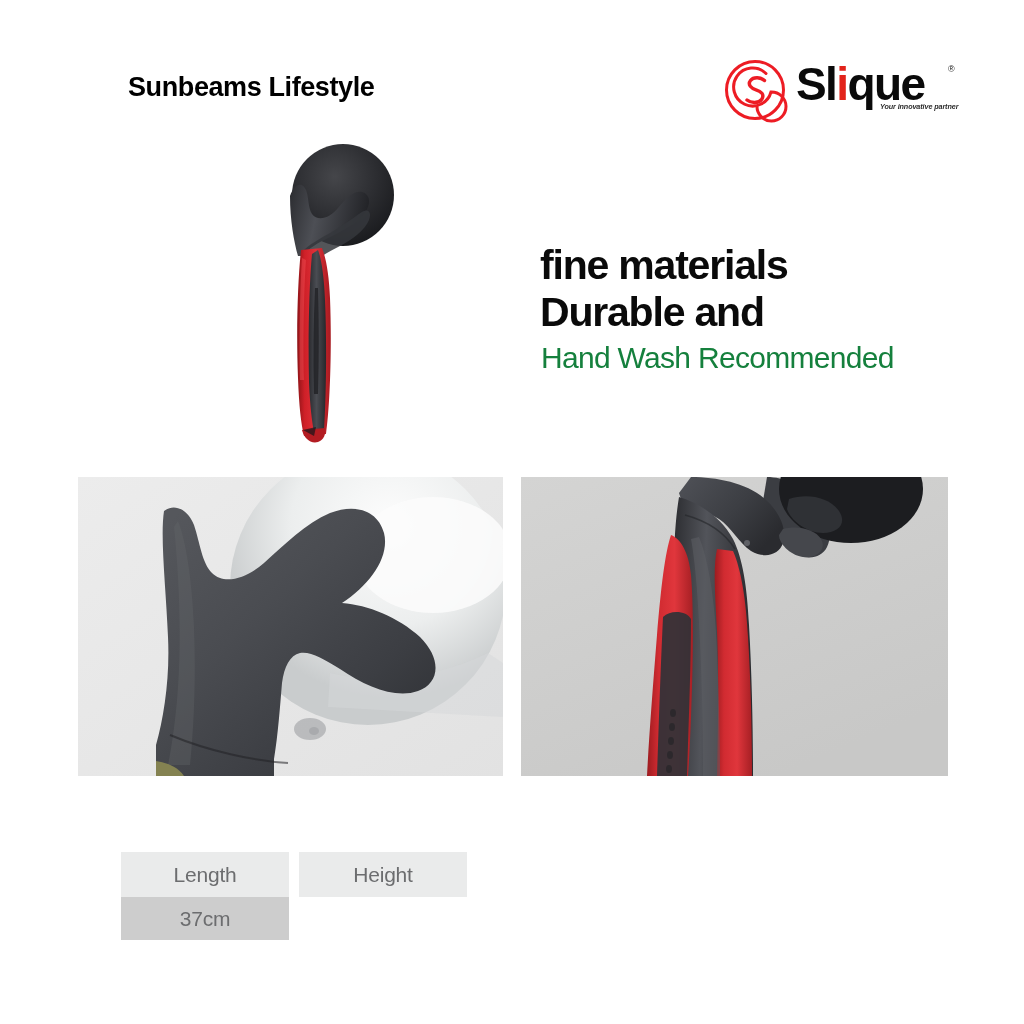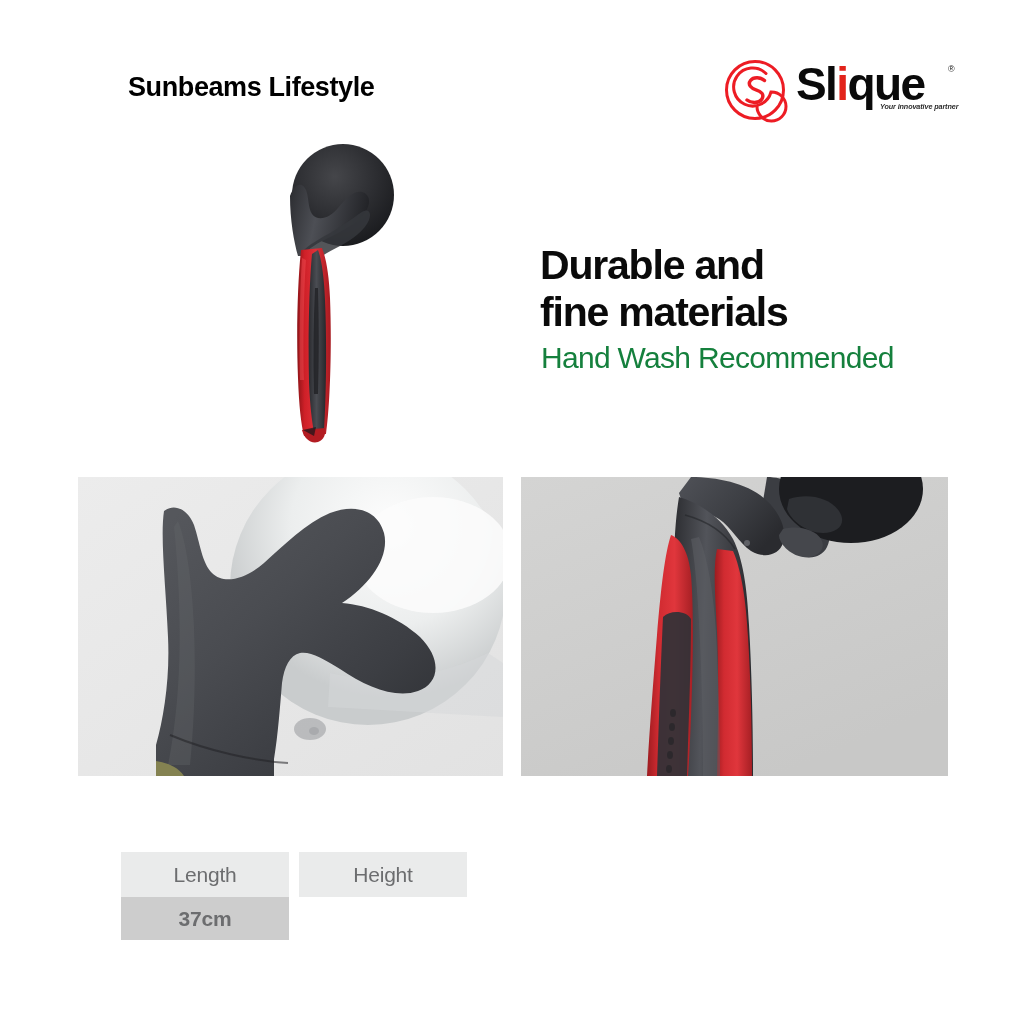--- a/index.html
+++ b/index.html
@@ -178,21 +178,20 @@
   }
   .spec-val {
     height: 43px;
     background: #cdcdcd;
     display: flex;
     align-items: center;
     justify-content: center;
     font-size: 21px;
     color: #6c6d6f;
     letter-spacing: -0.2px;
-    font-weight: bold;
   }
 </style>
 </head>
 <body>
 
 <div class="page">
 
   <div class="brand-name">Sunbeams Lifestyle</div>
 
   <div class="logo-block">
@@ -261,22 +260,22 @@
 
       <path d="M 34 120 C 32 150 31 200 32 242 L 36 242
                C 35 200 36 150 38 122 Z" fill="#ef4a50" opacity="0.5"></path>
 
       <path d="M 34 292 C 36 300 42 306 50 304 C 56 302 58 296 57 290 Z" fill="#b31c22"></path>
       <path d="M 35 292 L 48 289 L 46 298 Z" fill="#15161a" opacity="0.7"></path>
     </svg>
   </div>
 
   <div class="headline">
+    <div class="headline-line">fine materials</div>
     <div class="headline-line">Durable and</div>
-    <div class="headline-line">fine materials</div>
   </div>
   <div class="subheadline">Hand Wash Recommended</div>
 
   <div class="detail-panels">
 
     <div class="panel panel-left">
       <svg viewBox="0 0 425 299" width="425" height="299">
         <defs>
           <linearGradient id="pl-bg" x1="0" y1="0" x2="1" y2="1">
             <stop offset="0%" stop-color="#ececec"></stop>

